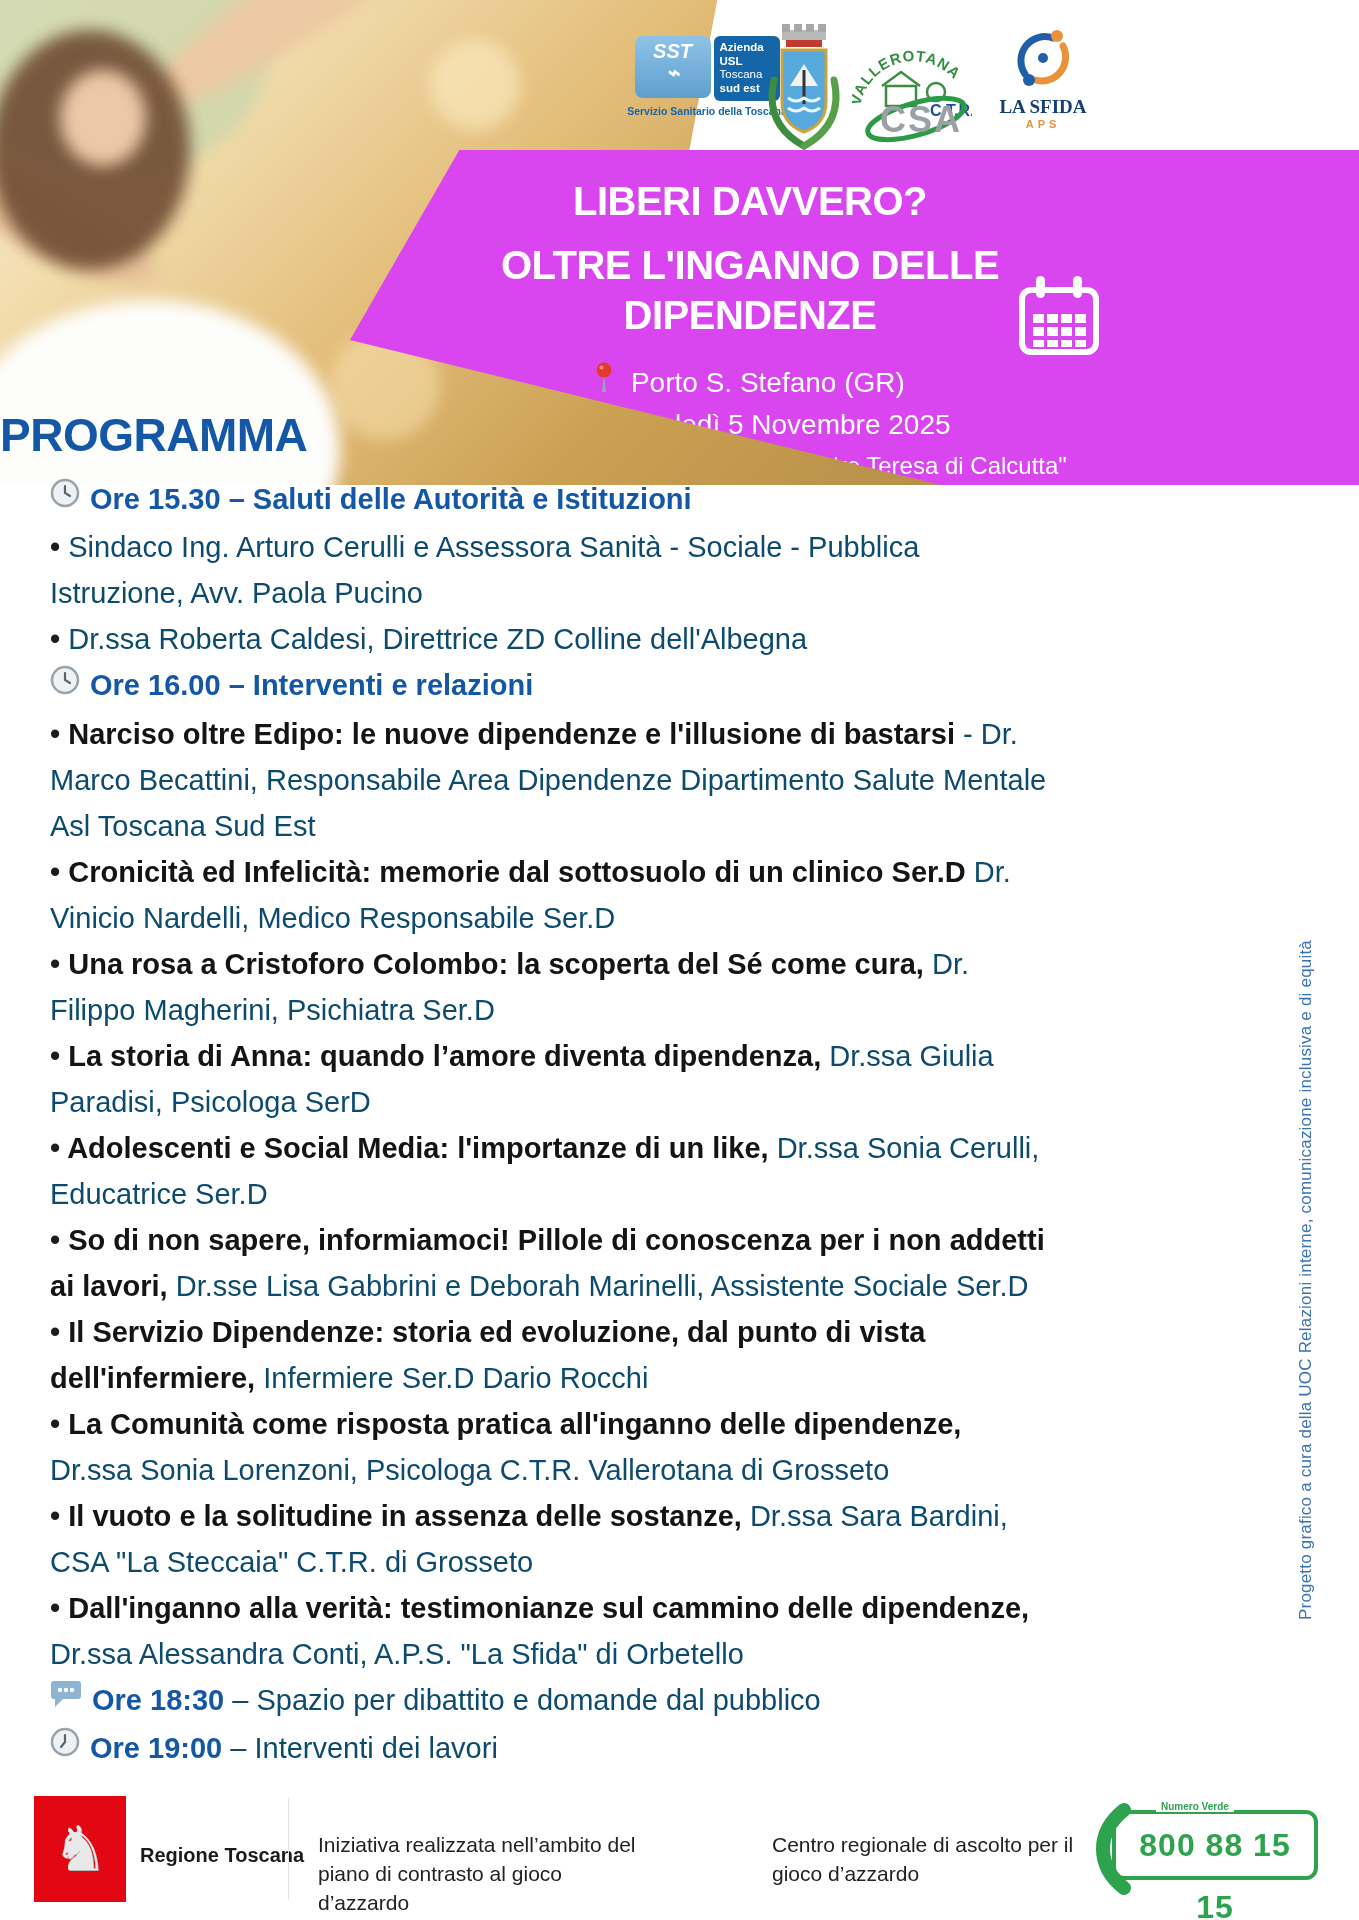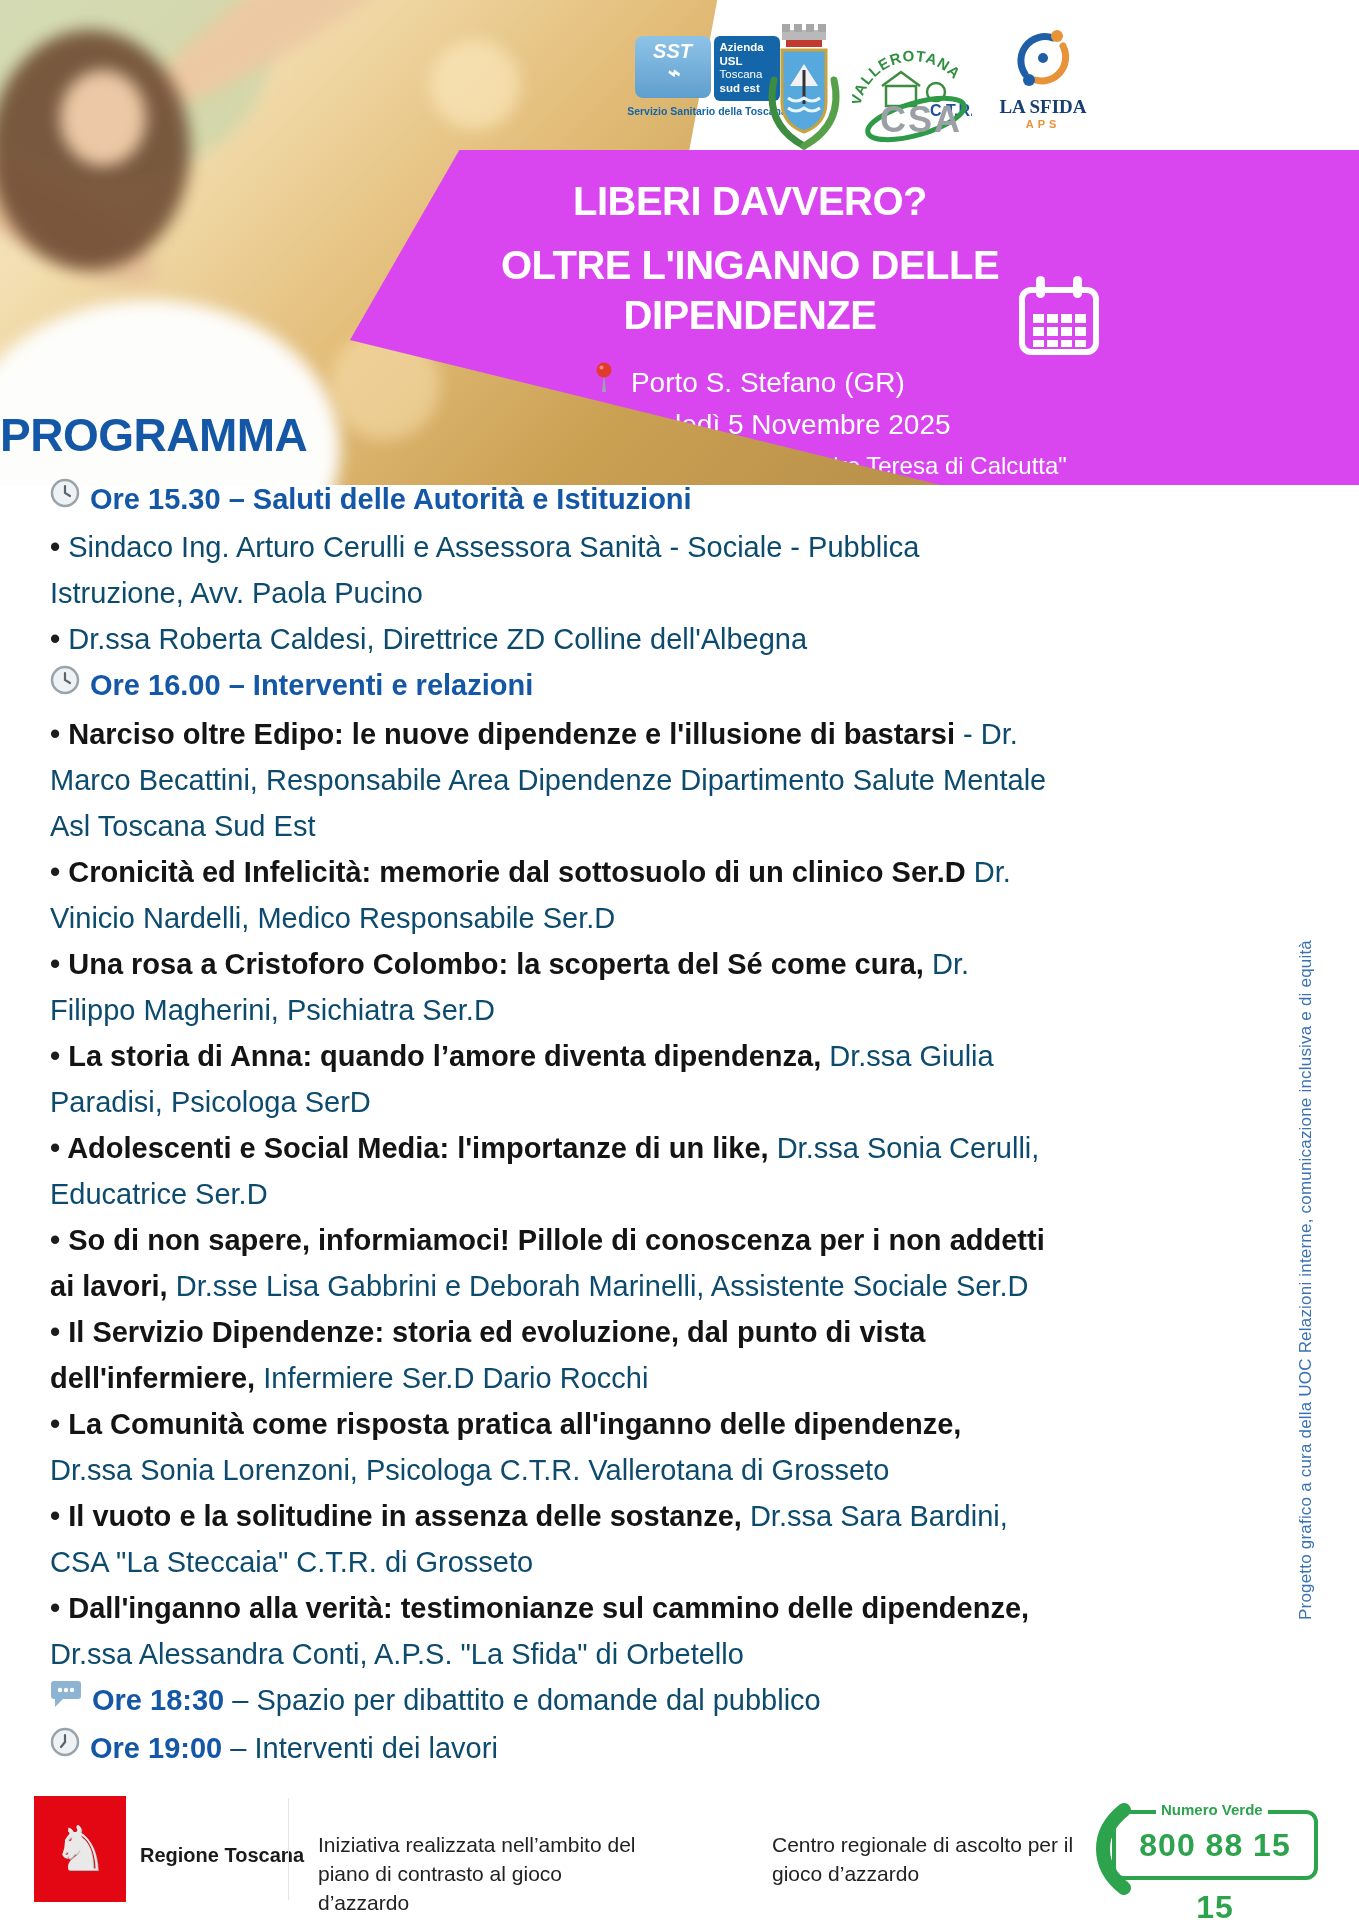--- a/index.html
+++ b/index.html
@@ -94,21 +94,21 @@
                display:flex; align-items:center; justify-content:center; }
   .rt-horse { color:#e9e9e9; font-size:62px; line-height:62px; text-shadow:1px 1px 0 #b5b5b5; }
   .rt-label { position:absolute; left:140px; top:56px; font-size:20px; font-weight:700; color:#1a1a1a; }
   .footer-divider { position:absolute; left:288px; top:10px; width:1px; height:102px; background:#e3e3e3; }
   .ft-initiative { position:absolute; left:318px; top:42px; width:340px; font-size:21px; line-height:29px; color:#222; }
   .ft-centro { position:absolute; left:772px; top:42px; width:310px; font-size:21px; line-height:29px; color:#222; }
 
   .toll-badge { position:absolute; left:1112px; top:22px; width:206px; height:70px;
                 border:4px solid #2ea34d; border-radius:12px; }
   .toll-label { position:absolute; left:40px; top:-13px; background:#fff; padding:0 5px;
-                color:#2ea34d; font-size:15px; font-weight:700; white-space:nowrap; }
+                color:#2ea34d; font-size:10px; font-weight:700; white-space:nowrap; }
   .toll-number { text-align:center; color:#2ea34d; font-size:32px; font-weight:800; line-height:62px;
                  letter-spacing:1px; }
   .toll-phone { position:absolute; left:-30px; top:-12px; }
 </style>
 </head>
 <body>
 
 <div class="page">
 
   <div class="header">

